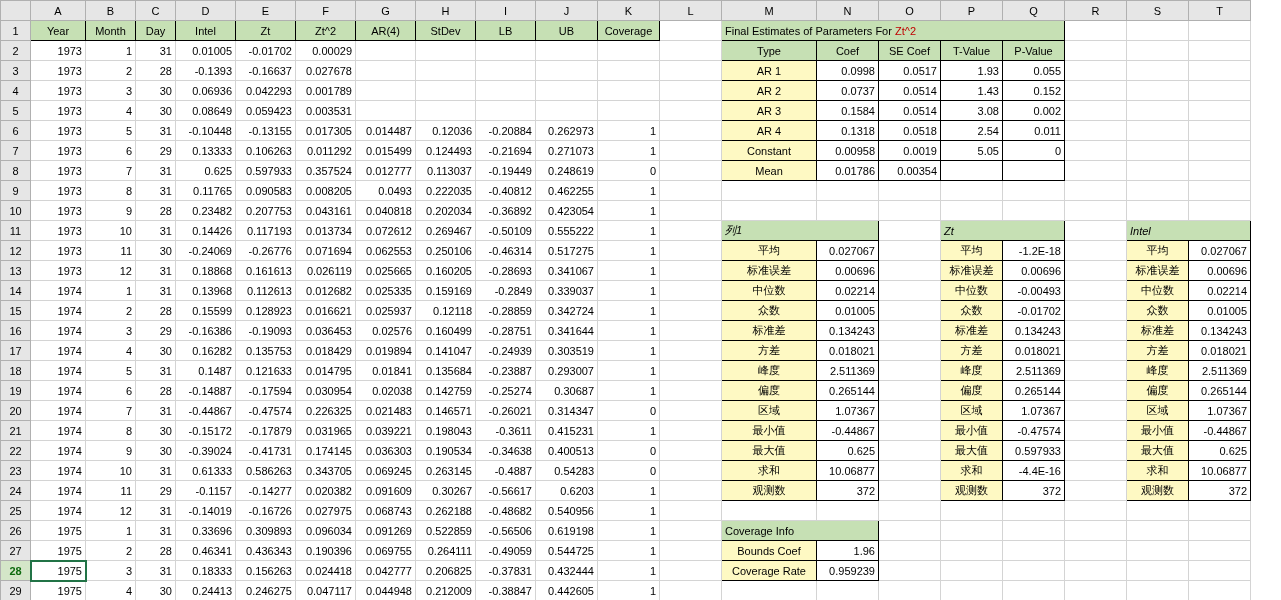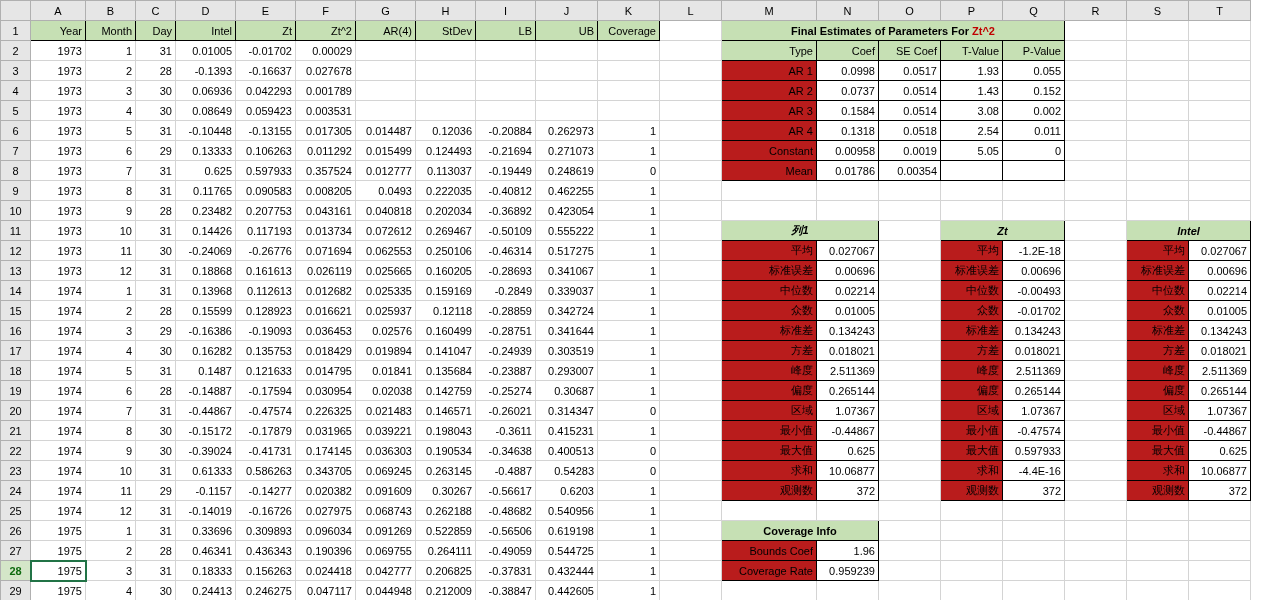--- a/index.html
+++ b/index.html
@@ -48,33 +48,33 @@
     font-weight: bold;
   }
   .corner {
     background: #e6e6e6;
     border: 1px solid #b0b0b0;
     width: 30px;
   }
   .greenhdr {
     background: #c6e0b4;
     border: 1px solid #000;
-    text-align: right;
+    text-align: center;
   }
   .cream {
-    background: #b91c1c;
+    background: #fef9c3;
     border: 1px solid #000;
-    text-align: right;
+    text-align: center;
   }
   .blackb {
     border: 1px solid #000;
     text-align: right;
   }
   .num { text-align: right; }
-  .ctr { text-align: center; font-weight: bold; }
+  .ctr { text-align: left; }
   .red { color: #c00000; }
   .selcell {
     outline: 2px solid #217346;
     outline-offset: -1px;
   }
   .main-grid { position: absolute; left: 0; top: 0; }
   col.c-row { width: 30px; }
   col.c-a { width: 55px; }
   col.c-b { width: 50px; }
   col.c-c { width: 40px; }

